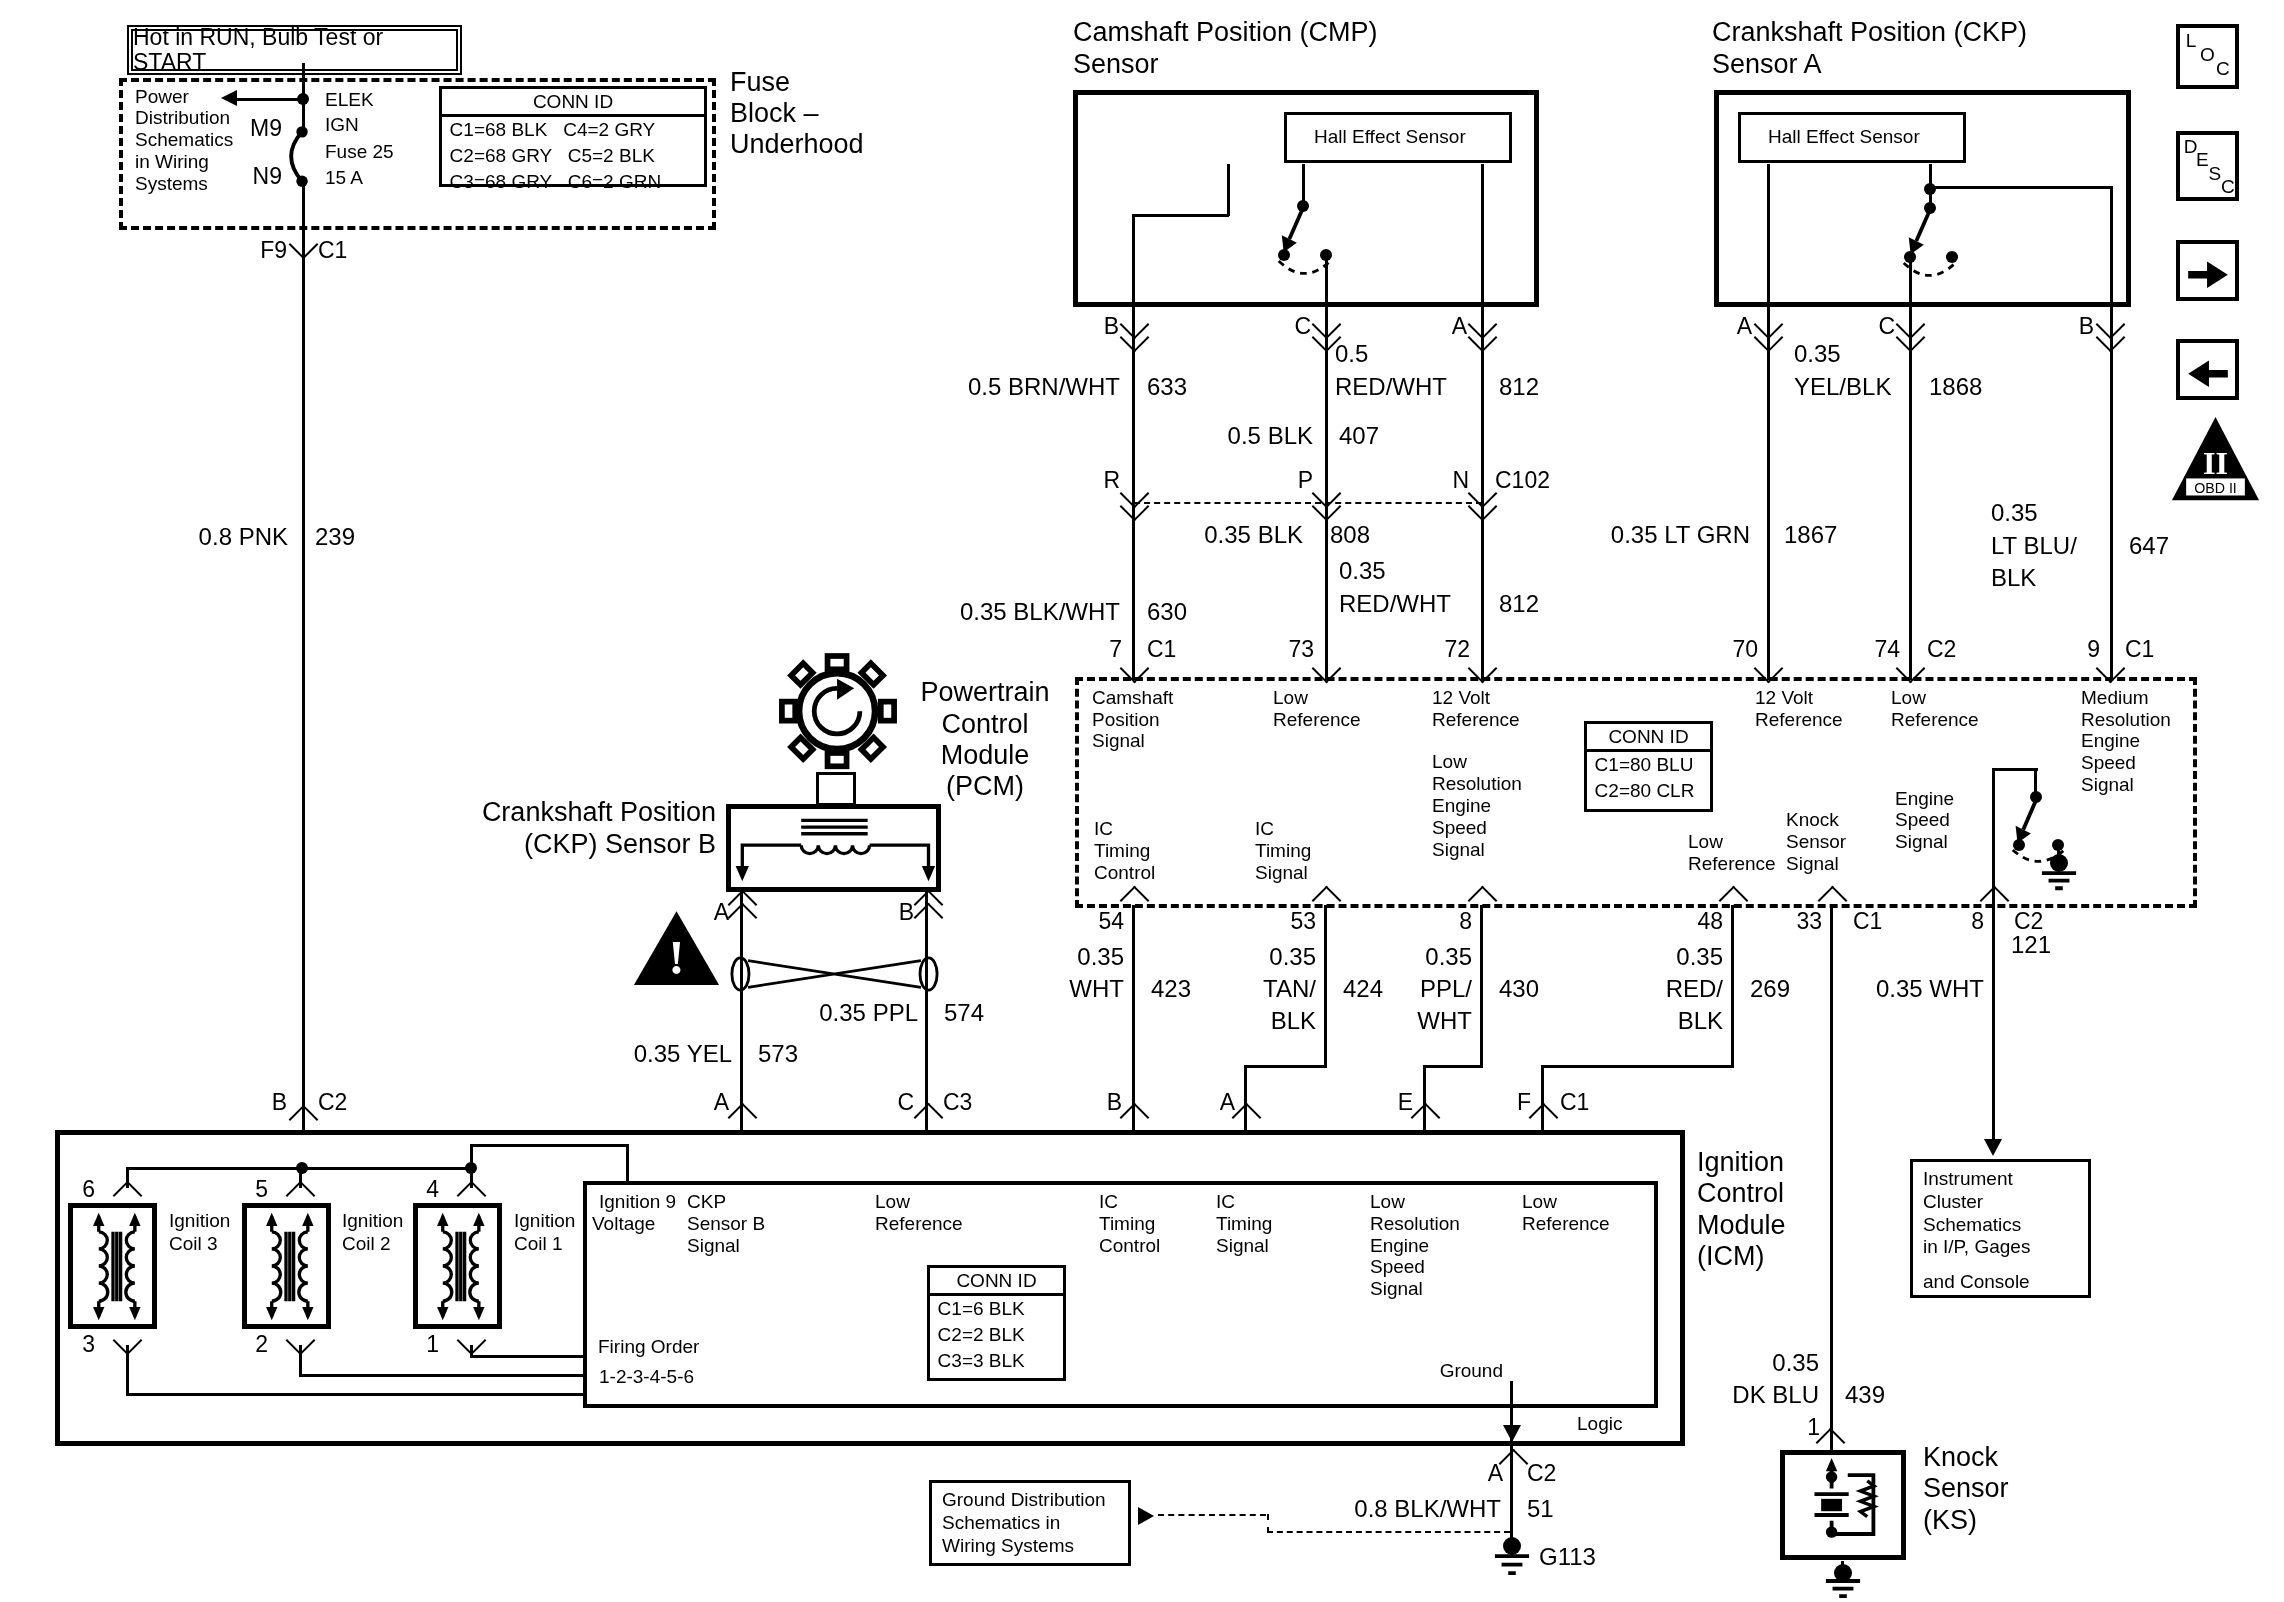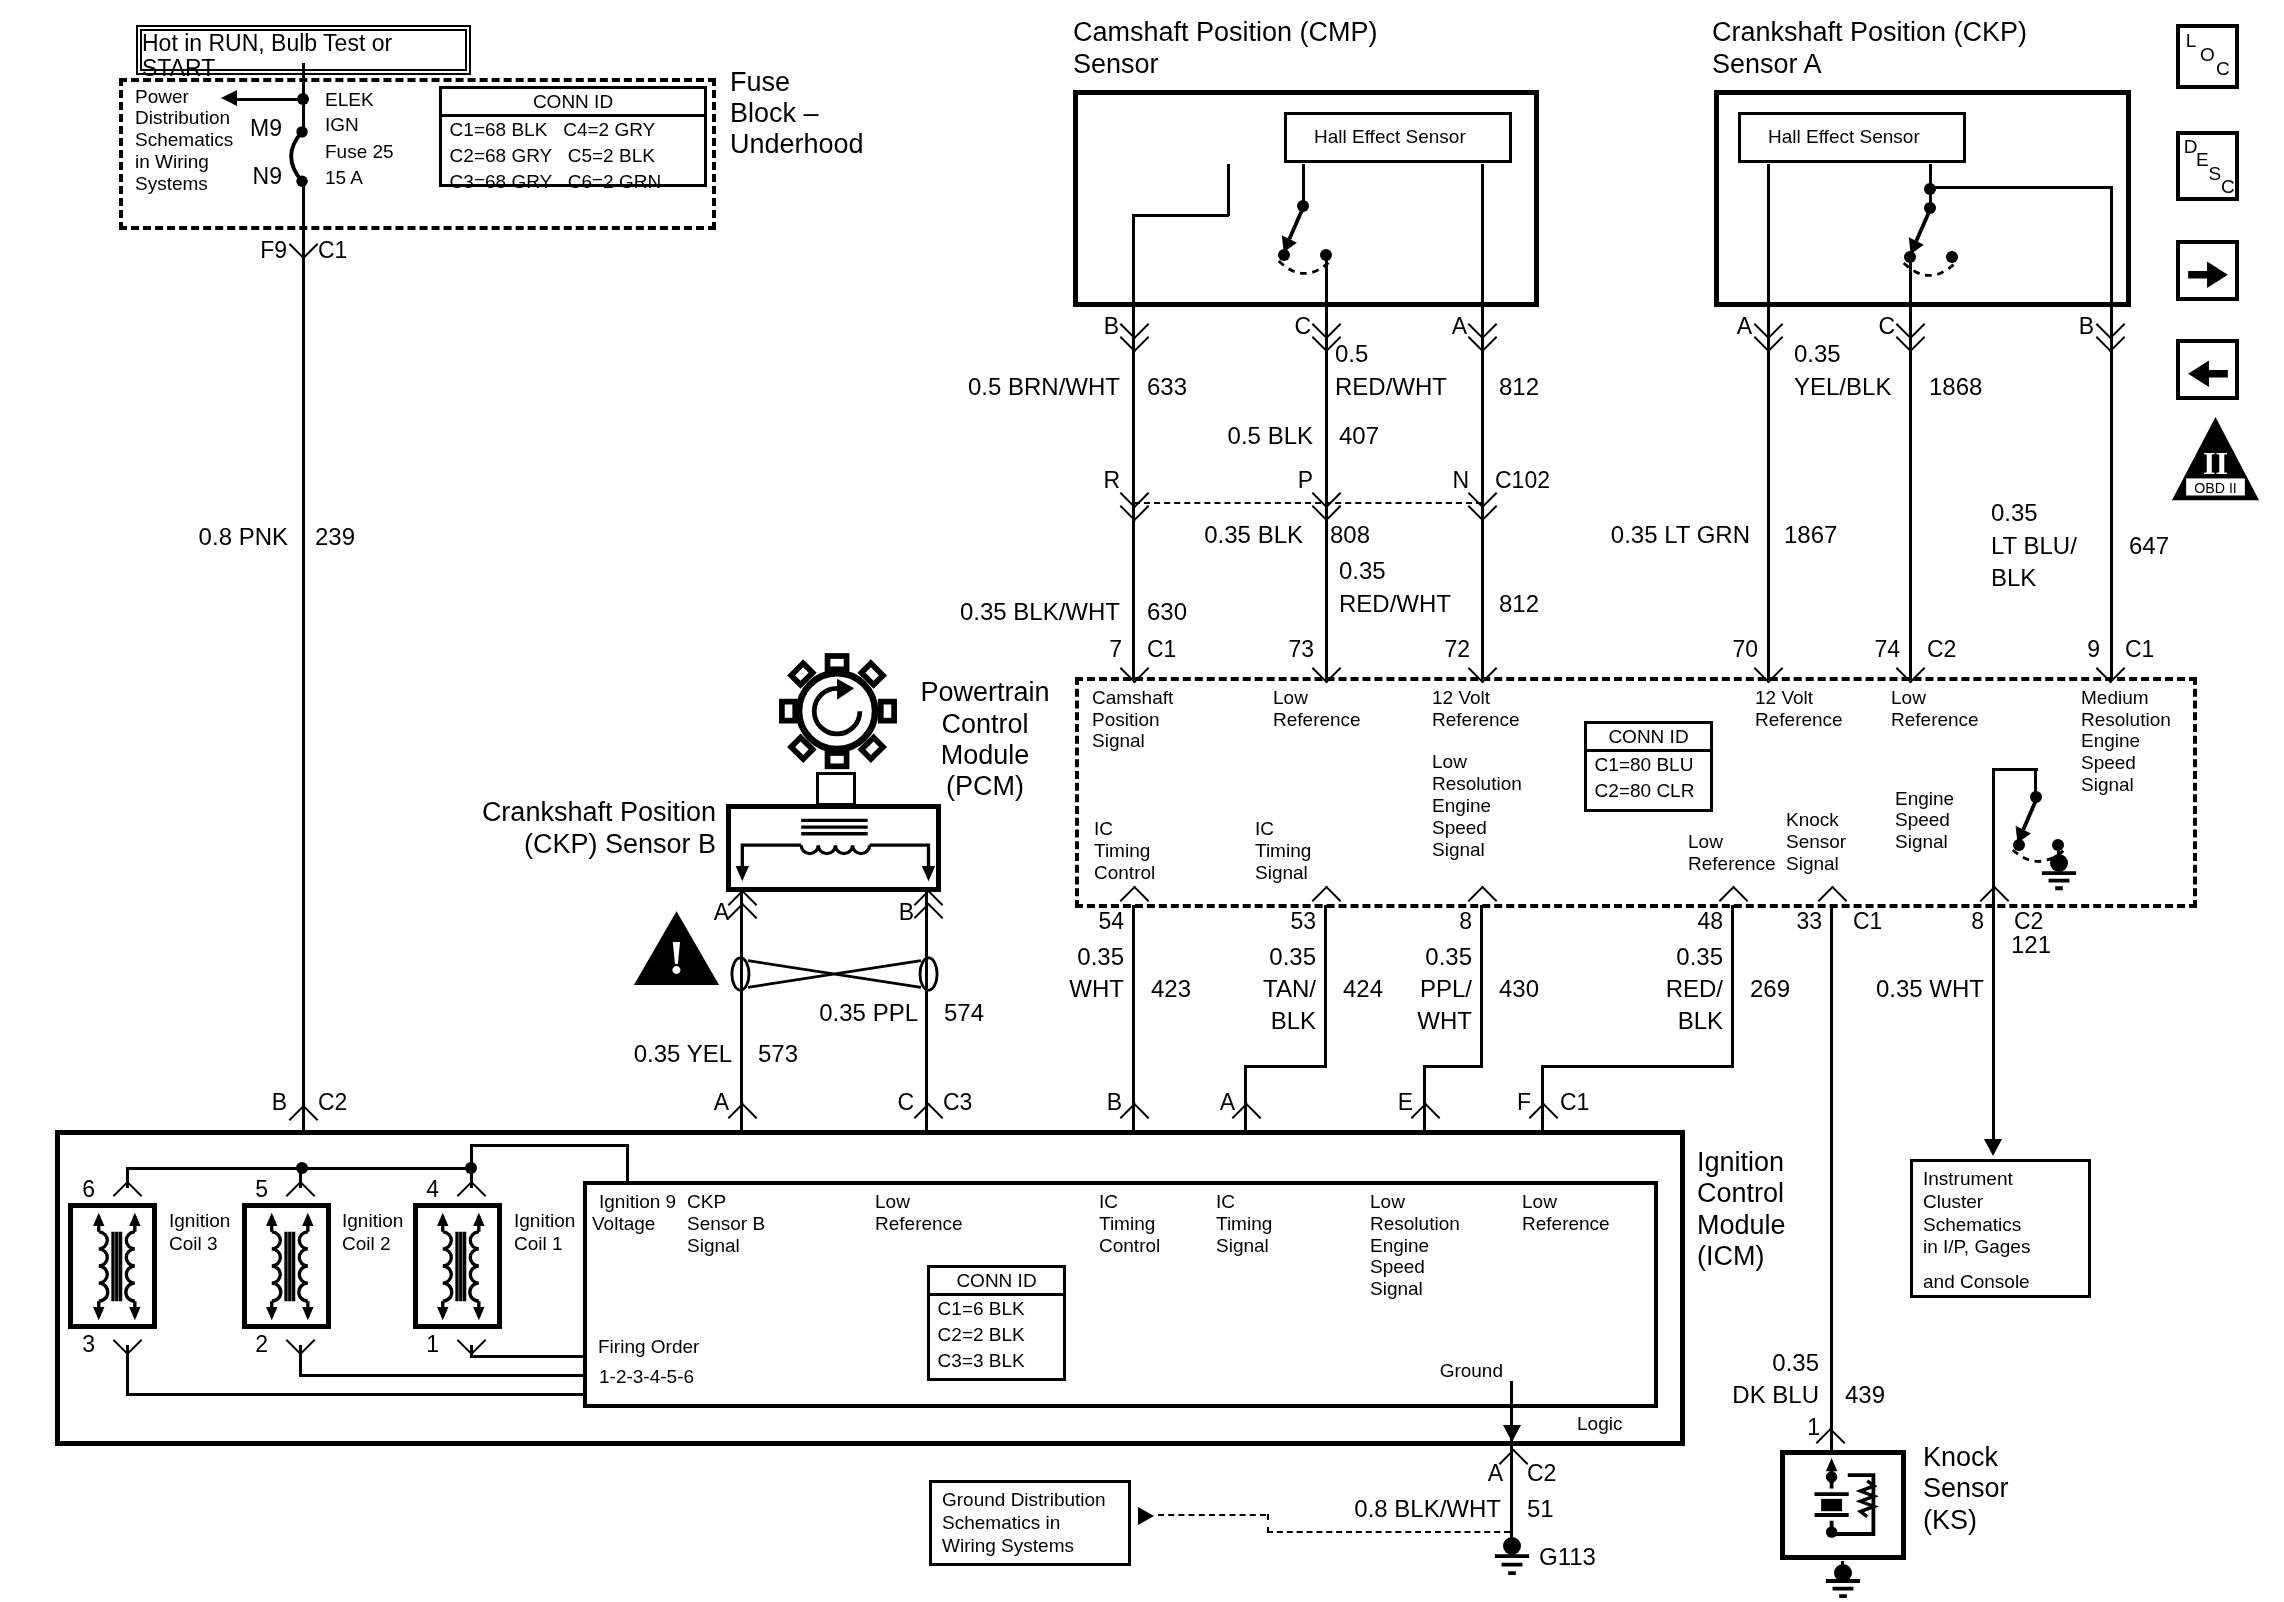--- a/index.html
+++ b/index.html
@@ -30,21 +30,21 @@
   .ct{position:absolute;border:3.8px solid #000;background:#fff;box-sizing:border-box}
   .ct .hd{text-align:center;border-bottom:3.8px solid #000;font-size:19px;line-height:25px}
   .ct .rw{font-size:19px;line-height:26px;padding-left:7.6px;white-space:pre}
   svg{position:absolute;overflow:visible}
 </style>
 </head>
 <body>
 
 <div id="stage">
 
-  <div class="abs" style="left:140px;top:28.5px;width:323px;height:38px;border:2.9px solid #000;outline:2.9px solid #000;outline-offset:2.9px;display:flex;align-items:flex-start;justify-content:center">
+  <div class="abs" style="left:131px;top:28.5px;width:323px;height:38px;border:2.9px solid #000;outline:2.9px solid #000;outline-offset:2.9px;display:flex;align-items:center;justify-content:center">
     <span class="p">Hot in RUN, Bulb Test or START</span>
   </div>
   <div class="dbox" style="left:119px;top:78px;width:597px;height:152px"></div>
   <div class="lbl s" style="left:135px;top:86px">Power</div>
   <div class="lbl s" style="left:135px;top:107px">Distribution</div>
   <div class="lbl s" style="left:135px;top:129px">Schematics</div>
   <div class="lbl s" style="left:135px;top:151px">in Wiring</div>
   <div class="lbl s" style="left:135px;top:173px">Systems</div>
   <div class="wh" style="left:234px;top:98px;width:68px"></div>
   <div class="tril" style="left:221px;top:90px"></div>

